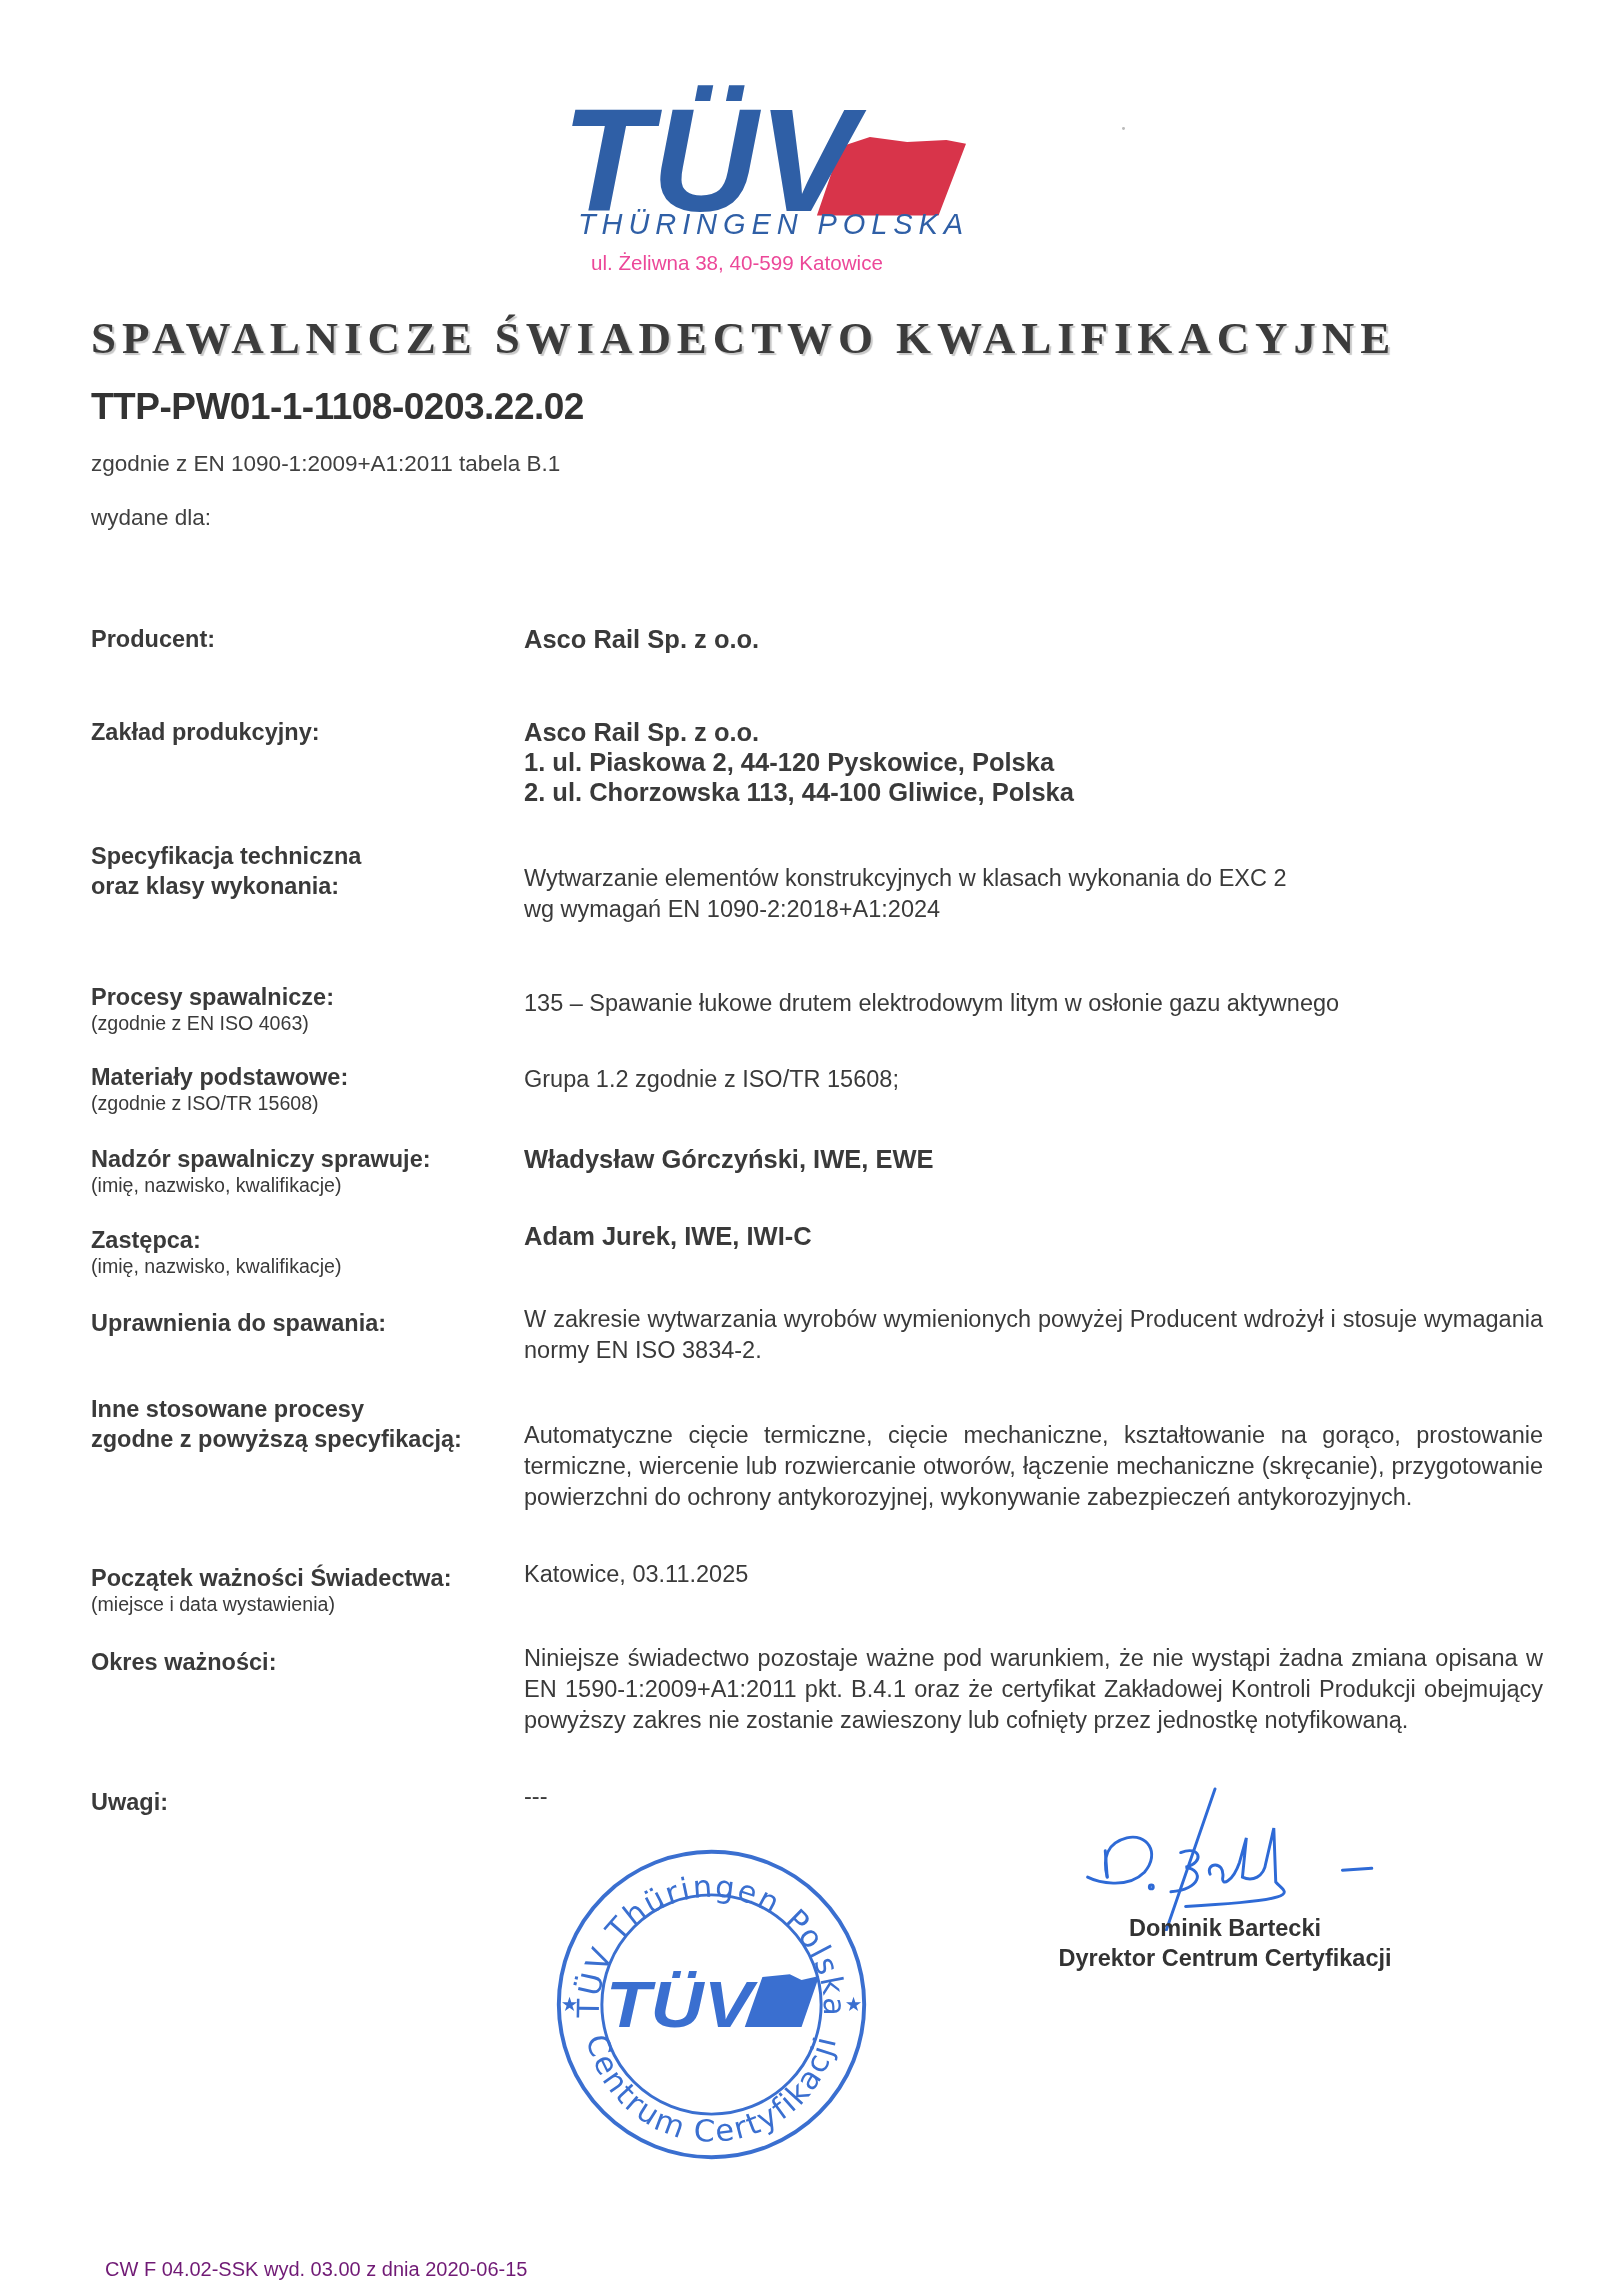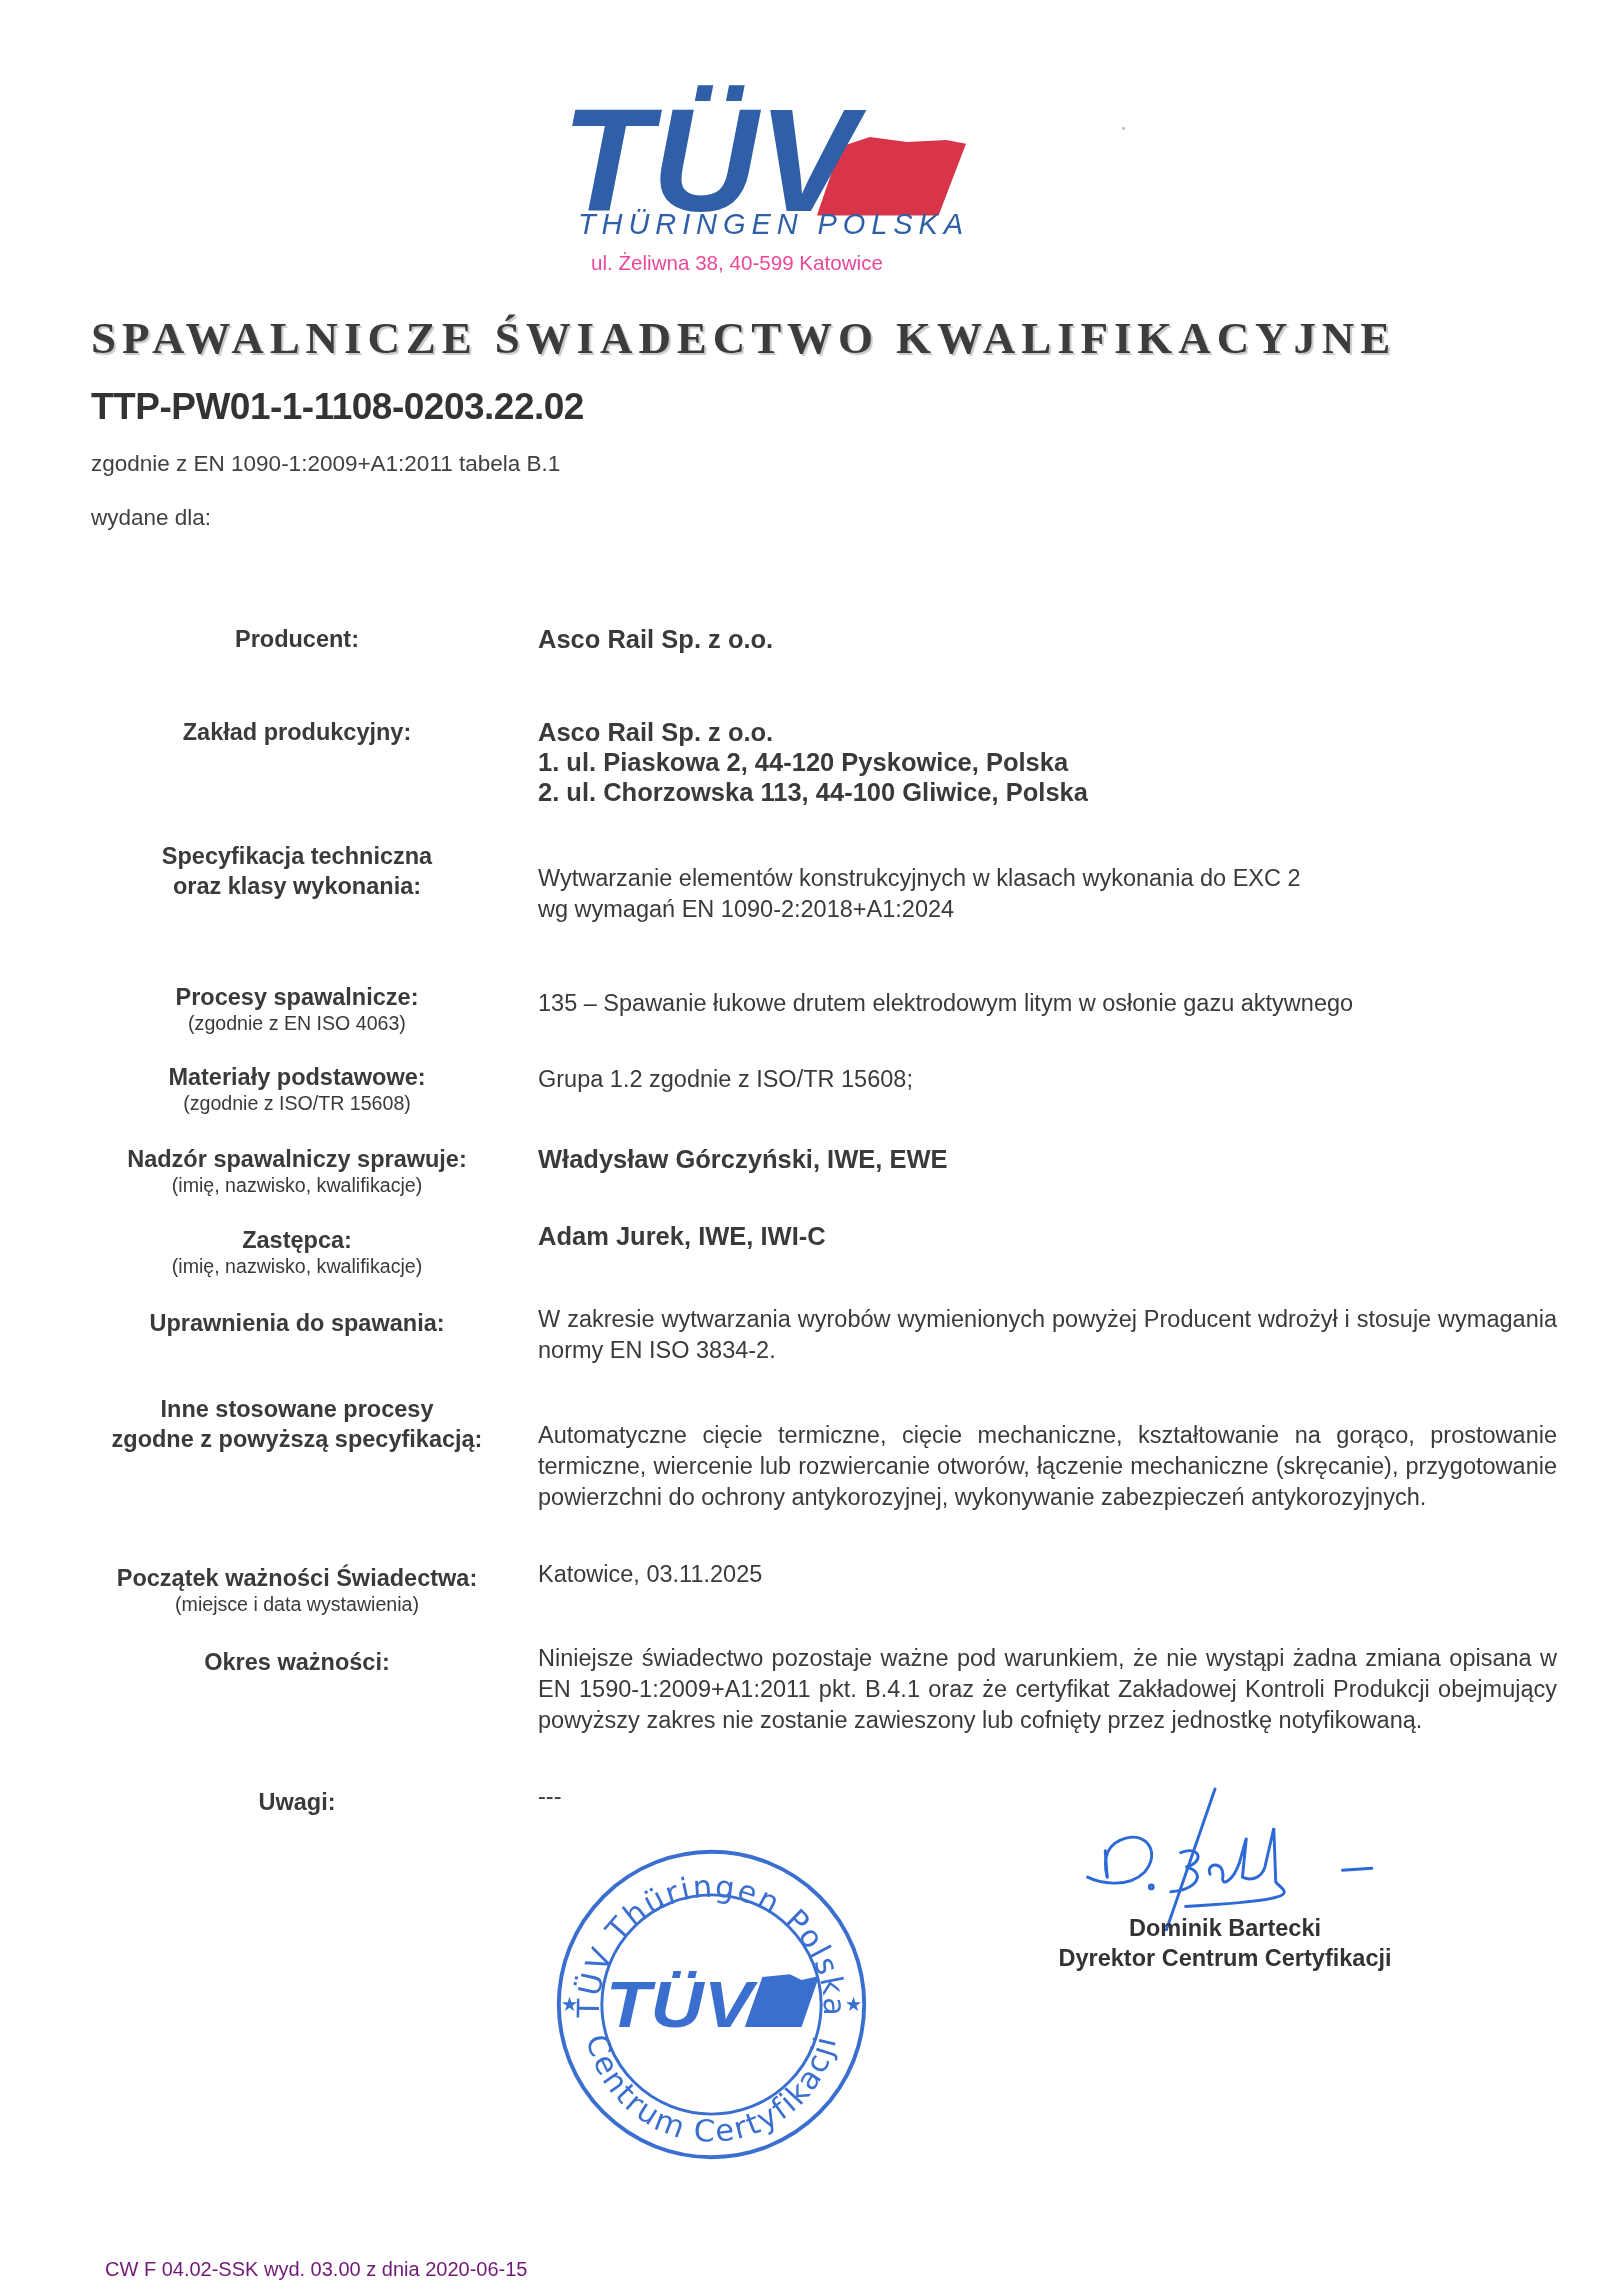--- a/index.html
+++ b/index.html
@@ -8,23 +8,23 @@
   .abs { position: absolute; }
   .logo { left: 554px; top: 83px; width: 412px; height: 157px; }
   .logo-sub { left: 578px; top: 208px; font-size: 29px; letter-spacing: 5.9px; color: #2f5fa6; font-style: italic; }
   .logo-addr { left: 591px; top: 251px; font-size: 20.6px; color: #ec4899; }
   .title { left: 91px; top: 312px; font-family: "Liberation Serif", serif; font-weight: bold;
            font-size: 45px; letter-spacing: 5.9px; color: #3c3c3c; text-shadow: 2px 2px 1px #c8c8c8; white-space: nowrap; }
   .certno { left: 91px; top: 386px; font-size: 37px; font-weight: bold; color: #333; letter-spacing: -0.5px; }
   .std { left: 91px; top: 451px; font-size: 22.5px; color: #404040; }
   .issued { left: 91px; top: 505px; font-size: 22.5px; color: #404040; }
   .row { position: absolute; left: 91px; width: 1460px; }
-  .lbl { position: absolute; left: 0; width: 412px; font-size: 23.5px; font-weight: bold; color: #3a3a3a; line-height: 30px; text-align: center; }
+  .lbl { position: absolute; left: 0; width: 412px; font-size: 23.5px; font-weight: bold; color: #3a3a3a; line-height: 30px; }
   .lbl .sub { display: block; font-size: 19.6px; font-weight: normal; line-height: 23.5px; color: #3a3a3a; }
-  .val { position: absolute; left: 447px; width: 1029px; font-size: 23.5px; line-height: 31px; color: #3a3a3a; }
+  .val { position: absolute; left: 433px; width: 1029px; font-size: 23.5px; line-height: 31px; color: #3a3a3a; }
   .val.b { font-weight: bold; font-size: 25.5px; line-height: 30px; }
   .val.j { text-align: justify; text-align-last: left; width: 1019px; }
   .val div { }
   .stamp { left: 545px; top: 1843px; width: 333px; height: 323px; }
   .sig { left: 1068px; top: 1784px; width: 343px; height: 147px; }
   .signer { left: 1039px; top: 1913px; width: 372px; text-align: center; font-size: 23.5px; font-weight: bold; color: #333; line-height: 30px; }
   .footer { left: 105px; top: 2258px; font-size: 20px; color: #701a75; }
   .dot { left: 1122px; top: 127px; width: 2.9px; height: 2.9px; background: #bbb; border-radius: 50%; }
 </style>
 </head>

